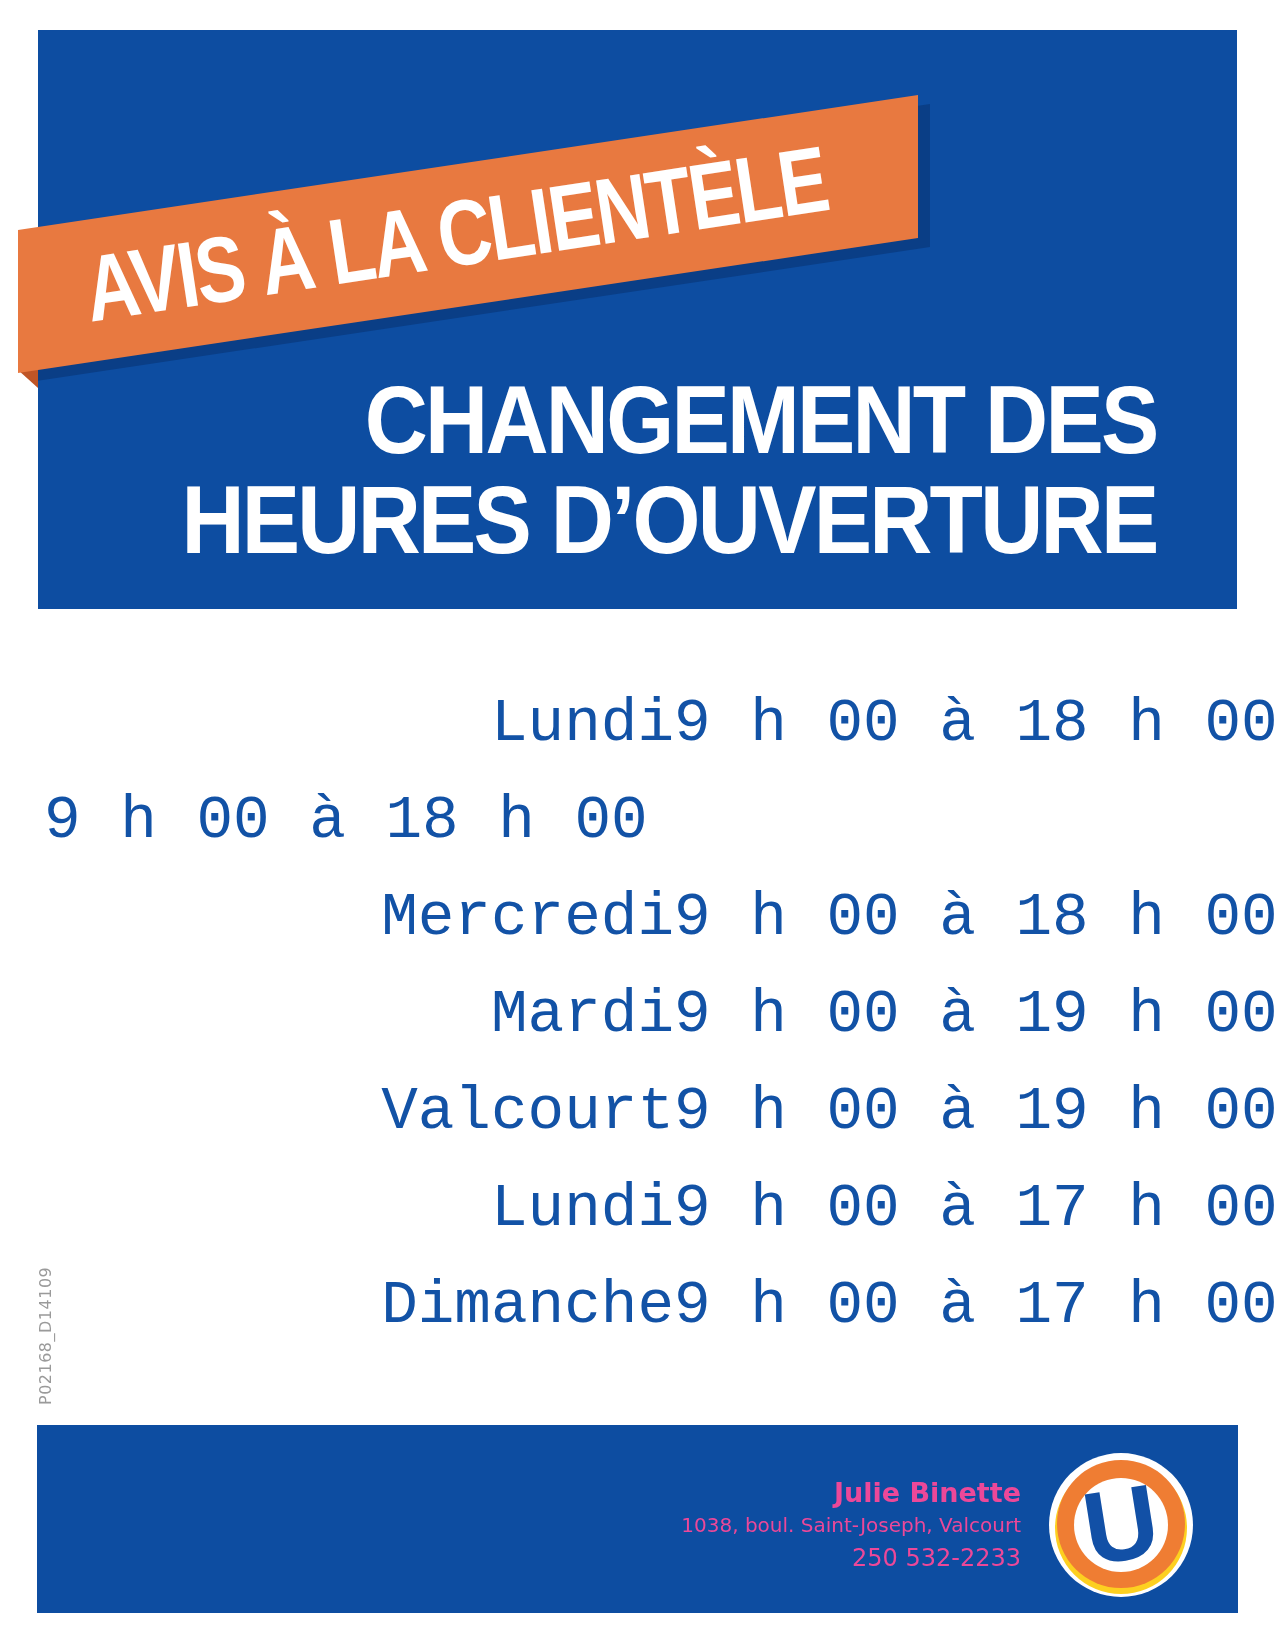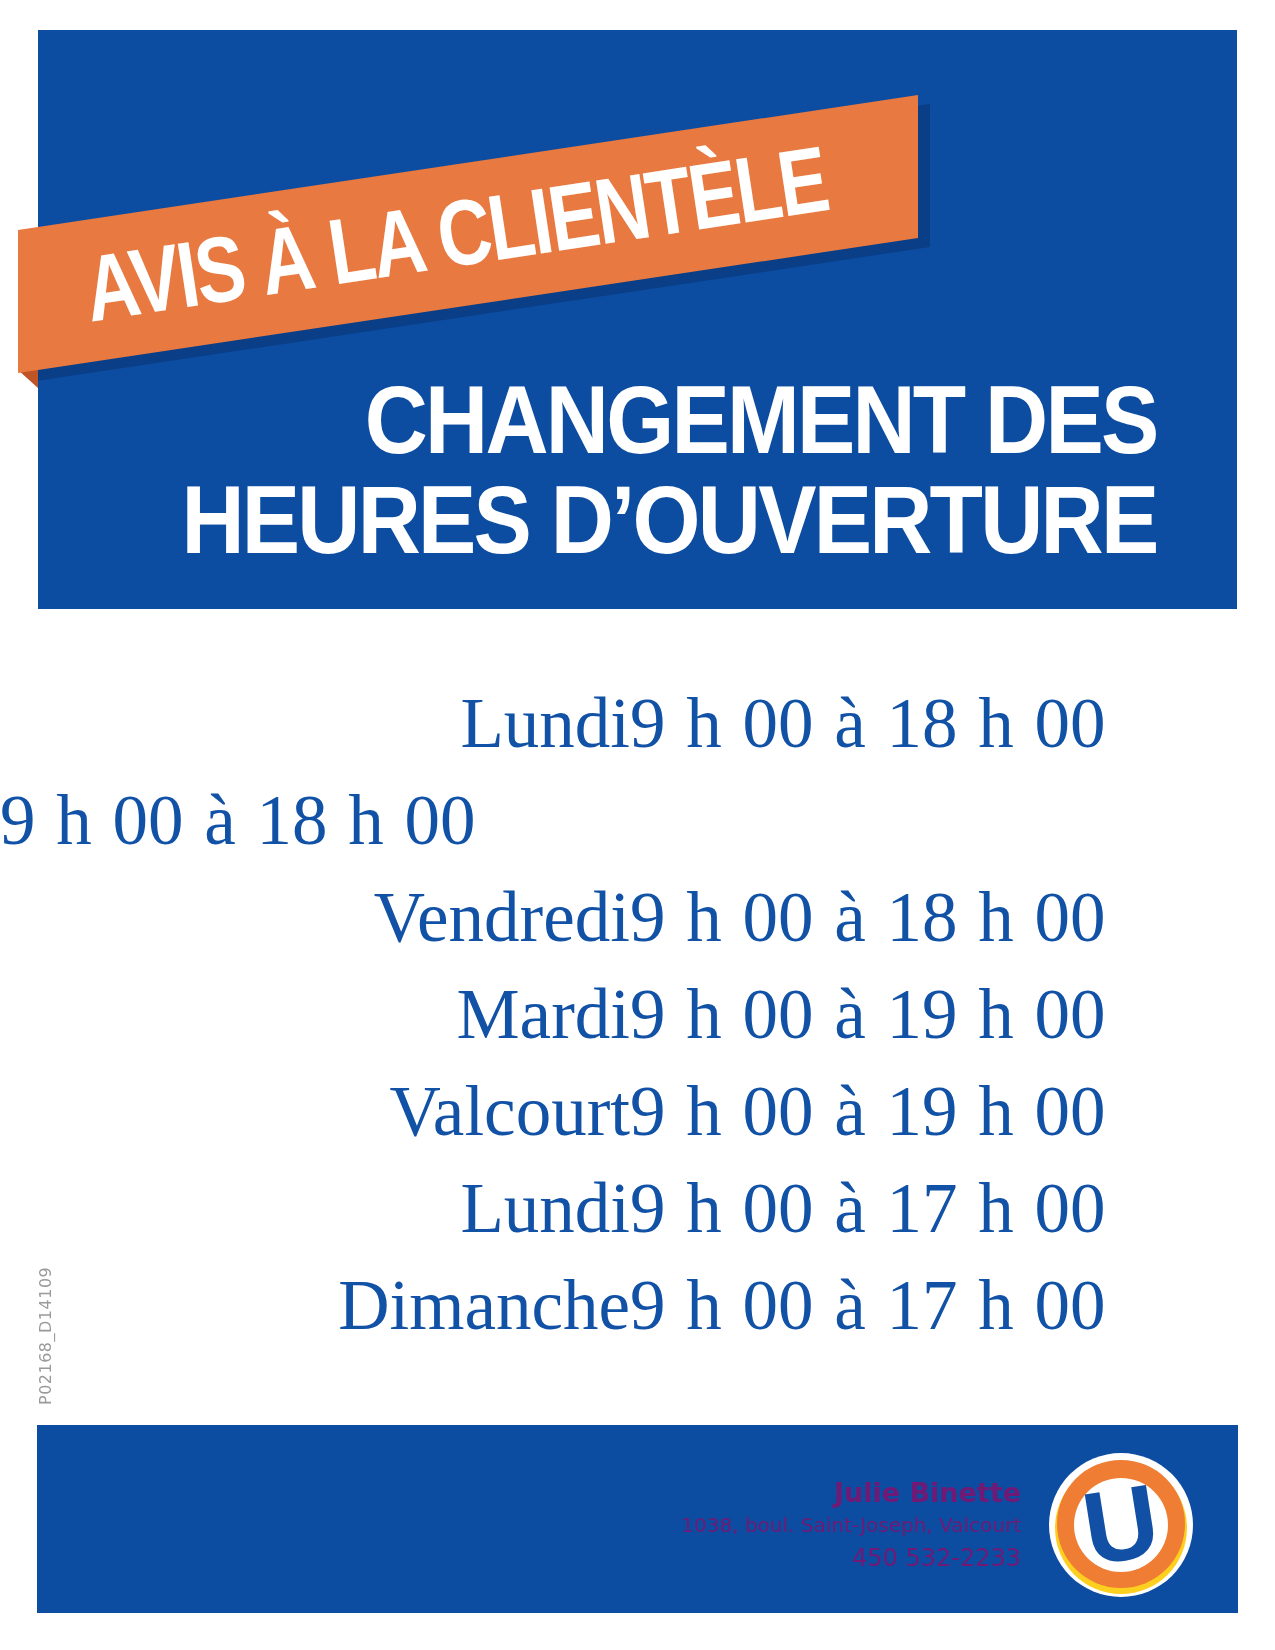--- a/index.html
+++ b/index.html
@@ -35,39 +35,40 @@
   }
   .banner-text .squeeze{display:inline-block; transform:scaleX(0.80);}
   .title{
     position:absolute; right:119px; top:370px;
     text-align:right; color:#ffffff; font-weight:bold; font-size:96px;
     line-height:100px; letter-spacing:-3px; white-space:nowrap;
     transform:scaleX(0.91); transform-origin:right top;
   }
   .schedule{
     position:absolute; left:0; top:675px; width:1157px;
-    font-family:Liberation Serif, serif; color:var(--text-blue);
-    font-size:71px;
+    font-family:Liberation Mono, monospace; color:var(--text-blue);
+    font-size:61px;
+    padding-left:44px;
   }
   .sched-row{display:flex; align-items:center; height:97px; white-space:nowrap;}
   .sched-day{flex:0 0 630px; text-align:right;}
   .sched-hours{text-align:left; word-spacing:3px;}
   .side-code{
     position:absolute; left:36px; top:1405px;
     transform:rotate(-90deg); transform-origin:0 0;
     font-family:"DejaVu Sans", sans-serif; font-size:16px; letter-spacing:0.5px;
     color:var(--code-gray); white-space:nowrap;
   }
   .footer-bar{
     position:absolute; left:37px; top:1425px; width:1201px; height:188px;
     background:var(--blue);
   }
   .footer-text{
     position:absolute; right:254px; top:1477px; text-align:right;
-    color:#701a75; font-family:"DejaVu Sans", sans-serif; white-space:nowrap;
+    color:#ec4899; font-family:"DejaVu Sans", sans-serif; white-space:nowrap;
   }
   .footer-name{font-size:27px; font-weight:bold; line-height:32px;}
   .footer-address{font-size:20px; line-height:33px;}
   .footer-phone{font-size:24px; line-height:33px;}
   .logo-svg{position:absolute; left:1046px; top:1450px; width:150px; height:150px;}
 </style>
 </head>
 <body>
 
 <div class="page">
@@ -96,21 +97,21 @@
 
   <div class="schedule">
     <div class="sched-row">
       <div class="sched-day">Lundi</div>
       <div class="sched-hours">9 h 00 à 18 h 00</div>
     </div>
     <div class="sched-row">
       <div class="sched-hours">9 h 00 à 18 h 00</div>
     </div>
     <div class="sched-row">
-      <div class="sched-day">Vendredi</div>
+      <div class="sched-day">Mercredi</div>
       <div class="sched-hours">9 h 00 à 18 h 00</div>
     </div>
     <div class="sched-row">
       <div class="sched-day">Mardi</div>
       <div class="sched-hours">9 h 00 à 19 h 00</div>
     </div>
     <div class="sched-row">
       <div class="sched-day">Valcourt</div>
       <div class="sched-hours">9 h 00 à 19 h 00</div>
     </div>
@@ -123,21 +124,21 @@
       <div class="sched-hours">9 h 00 à 17 h 00</div>
     </div>
   </div>
 
   <div class="side-code">P02168_D14109</div>
 
   <div class="footer-bar"></div>
   <div class="footer-text">
     <div class="footer-name">Julie Binette</div>
     <div class="footer-address">1038, boul. Saint-Joseph, Valcourt</div>
-    <div class="footer-phone">450 532-2233</div>
+    <div class="footer-phone">250 532-2233</div>
   </div>
 
   <svg class="logo-svg" viewBox="0 0 150 150">
     <circle cx="75" cy="75" r="72" fill="#ffffff"></circle>
     <circle cx="75" cy="78" r="66" style="fill:var(--logo-yellow)"></circle>
     <circle cx="75" cy="74" r="64" style="fill:var(--logo-orange)"></circle>
     <circle cx="75" cy="75" r="47" fill="#ffffff"></circle>
     <text x="75" y="110" text-anchor="middle" font-family="Liberation Sans, sans-serif" font-size="103" font-weight="bold" style="fill:var(--logo-blue)" transform="rotate(-9 75 75)">U</text>
   </svg>
 

